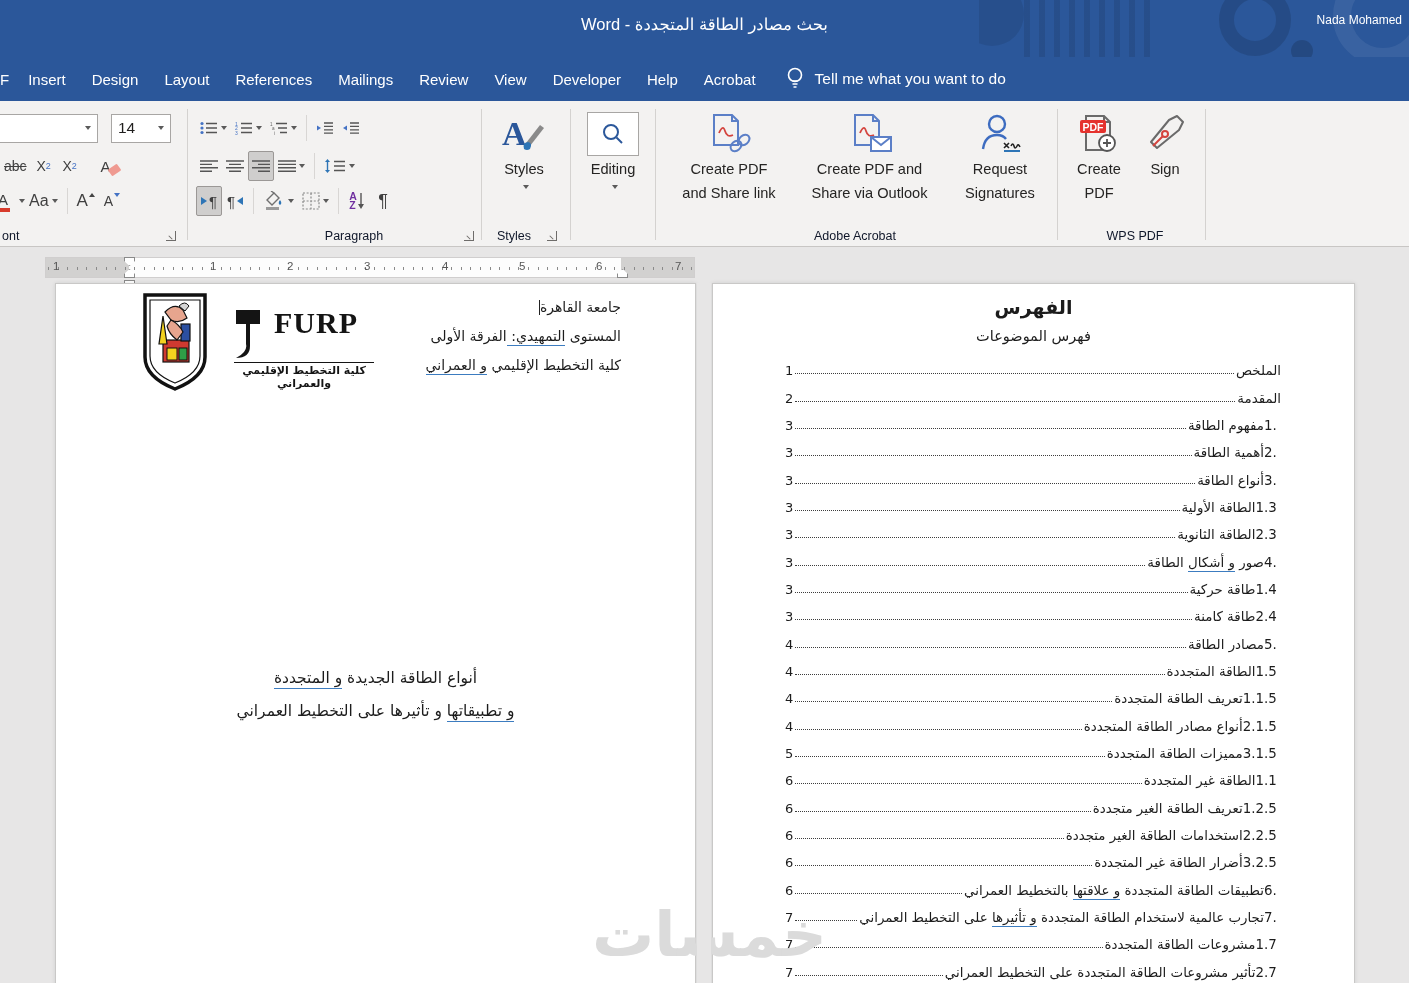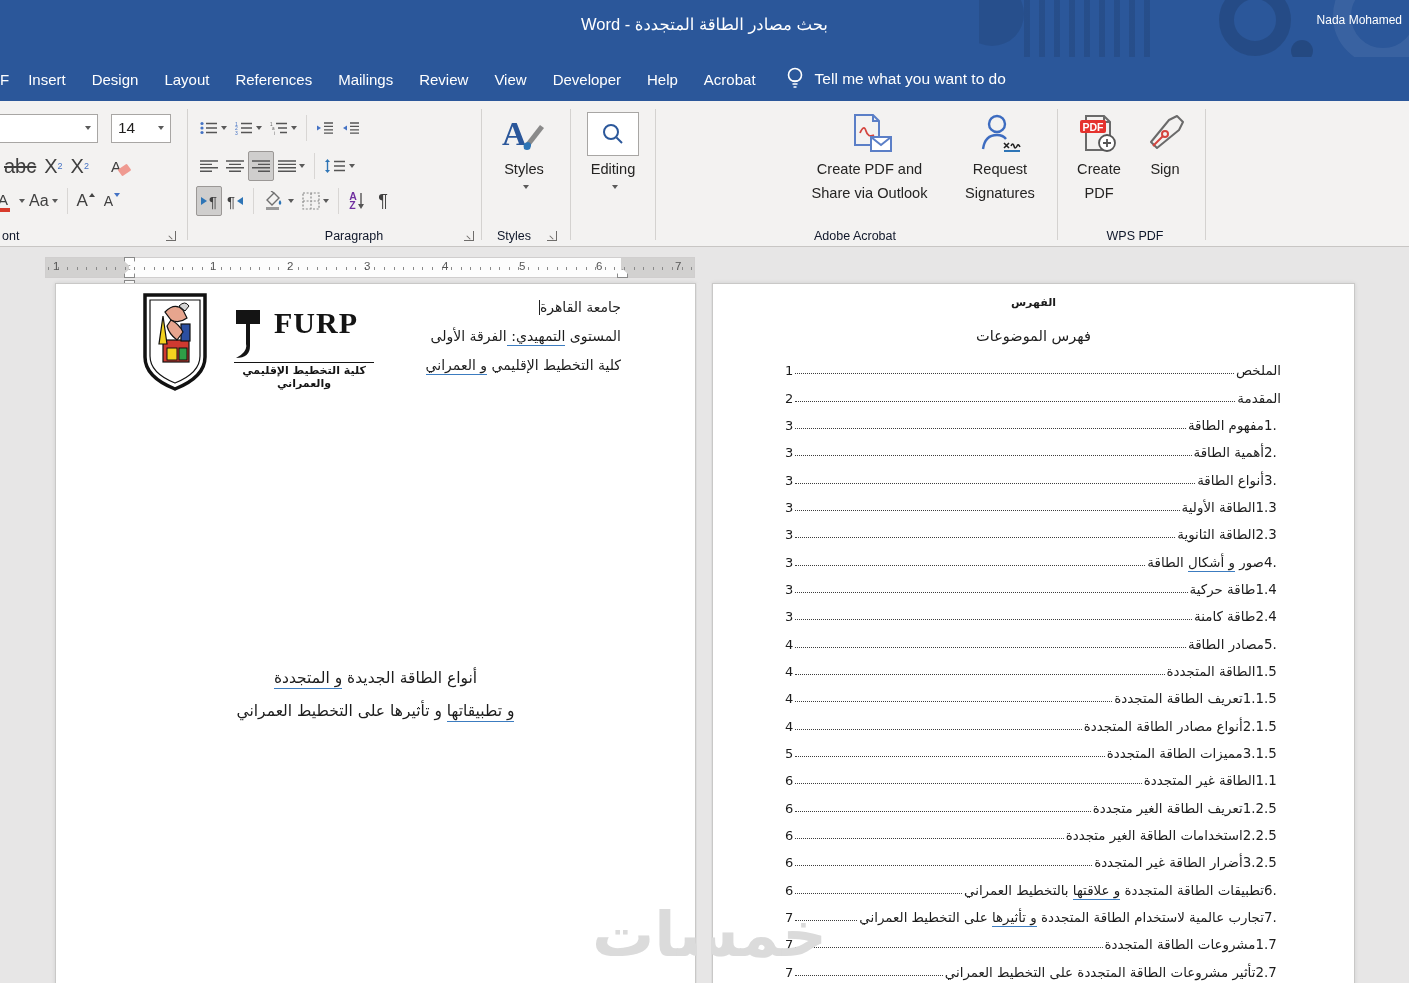--- a/index.html
+++ b/index.html
@@ -35,21 +35,21 @@
   .rrow { position:absolute; display:flex; align-items:center; height:32px; }
   .r1 { top:11px; } .r2 { top:49px; } .r3 { top:84px; }
   .ibtn { height:30px; min-width:26px; display:flex; align-items:center; justify-content:center;
           padding:0 3px; border:1px solid transparent; border-radius:2px; cursor:pointer; color:#444;}
   .ibtn.sel { background:#cfcecd; border-color:#9b9896; }
   .chev { width:0; height:0; border-left:3.5px solid transparent; border-right:3.5px solid transparent; border-top:4px solid #5a5a5a; margin-left:3px;}
   .sep { width:1px; height:26px; background:#d8d6d4; margin:0 5px; }
   .combo { background:#fff; border:1px solid #a8a6a4; height:29px; display:flex; align-items:center;
            padding:0 6px; font-size:15.5px; color:#201f1e; cursor:text;}
   .combo .arrow { margin-left:auto; border-left:3.5px solid transparent; border-right:3.5px solid transparent; border-top:4px solid #5a5a5a;}
-  .glyph { font-size:20px; color:#404040; }
+  .glyph { font-size:14px; color:#404040; }
   .bigbtn { position:absolute; top:7px; display:flex; flex-direction:column; align-items:center; cursor:pointer;
             color:#252423; font-size:14.6px; line-height:24px; text-align:center; padding-top:3px;}
   .bigbtn .bicon { height:46px; display:flex; align-items:center; justify-content:center; }
   .lines4{width:18px;height:14px;display:block;}
   .mini { display:flex; align-items:center; }
 
   
   .docarea { position:absolute; left:0; top:247px; width:1409px; height:736px; background:#e7e6e6; }
   .ruler { position:absolute; left:45px; top:10px; width:650px; height:21px; background:#fdfdfd; border:1px solid #d0cece;}
   .rm { position:absolute; top:0; bottom:0; background:#d2d1d0; }
@@ -77,21 +77,21 @@
   .num { direction:ltr; unicode-bidi:isolate; }
   .caret { display:inline-block; width:1px; height:15px; background:#222; vertical-align:-3px; margin-left:1px;}
 
   .emblem { position:absolute; left:85px; top:8px; }
   .furp { position:absolute; left:178px; top:24px; width:190px; }
   .furp-row { display:flex; align-items:flex-start; }
   .furp-word { font-family:"Liberation Serif", serif; font-weight:bold; font-size:30px; color:#141414; letter-spacing:1px; line-height:30px;}
   .furp-sub { font-size:11px; color:#141414; margin-top:2px; direction:rtl; text-align:center; width:140px;
               border-top:1px solid #141414; padding-top:1px; font-weight:bold;}
 
-  .rp-title { position:absolute; left:0; right:0; top:12px; text-align:center; font-weight:bold; font-size:11px; }
+  .rp-title { position:absolute; left:0; right:0; top:12px; text-align:center; font-weight:bold; font-size:19px; }
   .rp-subtitle { position:absolute; left:0; right:0; top:44px; text-align:center; font-size:14.5px; }
   .toc { position:absolute; top:73px; left:72px; right:73px; font-size:13.4px; }
   .toc-row { height:27.35px; display:flex; align-items:center; }
   .toc-title { white-space:nowrap; }
   .toc-leader { flex:1; min-width:8px; border-bottom:1.6px dotted #3d3d3d; margin:0 2px; transform:translateY(3px);}
   .toc-page { direction:ltr; font-size:13px; }
 
   .watermark { position:absolute; left:592px; top:898px; font-size:62px; font-weight:bold; color:#dbdbdb;
                direction:rtl; z-index:5; font-family:"DejaVu Sans", sans-serif; letter-spacing:2px;}
 
@@ -334,20 +334,33 @@
           <circle cx="10" cy="10" r="7" fill="none" stroke="#2b579a" stroke-width="2"></circle>
           <path d="M15.5 15.5 L21 21" stroke="#2b579a" stroke-width="2"></path>
         </svg>
       </span>
     </span>
     <span>Editing</span>
     <span class="chev" style="margin-top:4px;"></span>
   </div>
   <div class="gdiv" style="left:655px;"></div>
 
+  <div class="bigbtn" style="left:664px;width:130px;">
+    <span class="bicon">
+      <svg width="46" height="42" viewBox="0 0 46 42">
+        <path d="M8 2 h18 l6 6 v24 h-24 z" fill="none" stroke="#5b7fc7" stroke-width="2"></path>
+        <path d="M26 2 v6 h6" fill="none" stroke="#5b7fc7" stroke-width="2"></path>
+        <path d="M13 20 q4 -9 6 -2 q2 7 8 4" fill="none" stroke="#d4443e" stroke-width="1.8"></path>
+        <ellipse cx="30" cy="33" rx="6" ry="4.5" transform="rotate(-40 30 33)" fill="none" stroke="#5b7fc7" stroke-width="2"></ellipse>
+        <ellipse cx="38" cy="27" rx="6" ry="4.5" transform="rotate(-40 38 27)" fill="none" stroke="#5b7fc7" stroke-width="2"></ellipse>
+      </svg>
+    </span>
+    <span>Create PDF</span>
+    <span>and Share link</span>
+  </div>
   <div class="bigbtn" style="left:797px;width:145px;">
     <span class="bicon">
       <svg width="46" height="42" viewBox="0 0 46 42">
         <path d="M8 2 h18 l6 6 v24 h-24 z" fill="none" stroke="#5b7fc7" stroke-width="2"></path>
         <path d="M26 2 v6 h6" fill="none" stroke="#5b7fc7" stroke-width="2"></path>
         <path d="M13 20 q4 -9 6 -2 q2 7 8 4" fill="none" stroke="#d4443e" stroke-width="1.8"></path>
         <rect x="24" y="24" width="20" height="14" fill="#fff" stroke="#5b7fc7" stroke-width="2"></rect>
         <path d="M24 24 l10 8 l10 -8" fill="none" stroke="#5b7fc7" stroke-width="2"></path>
       </svg>
     </span>

